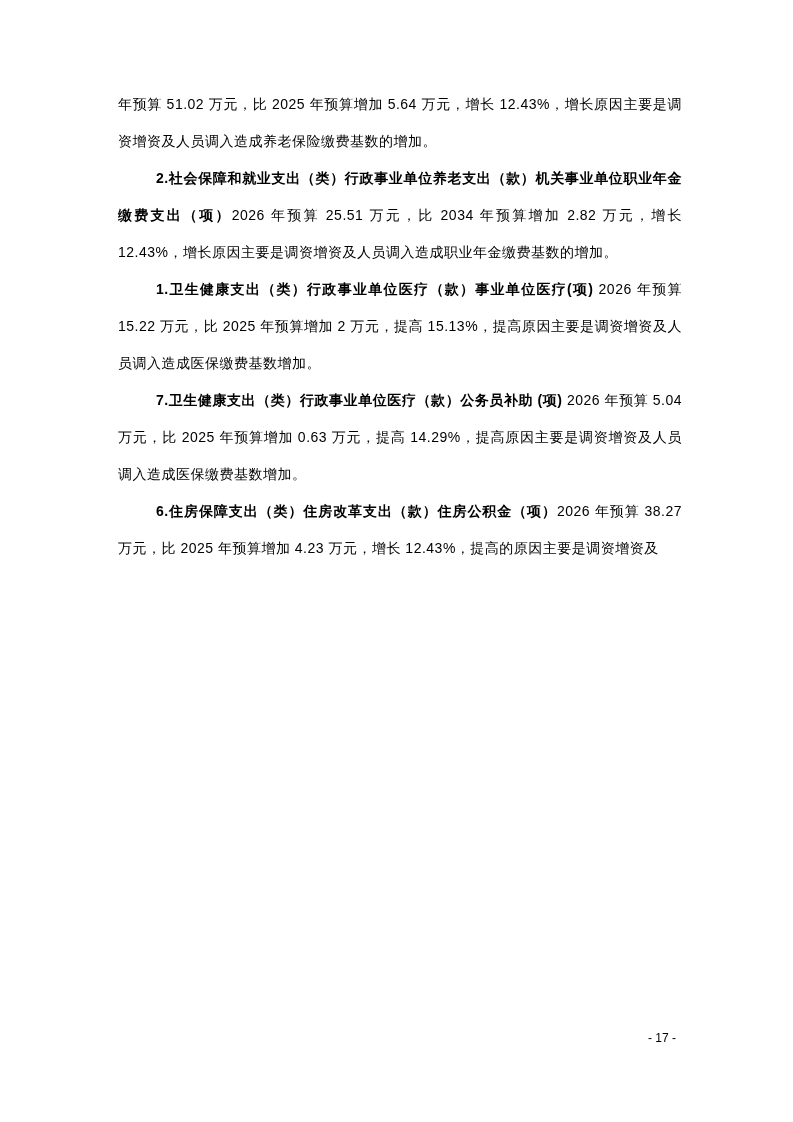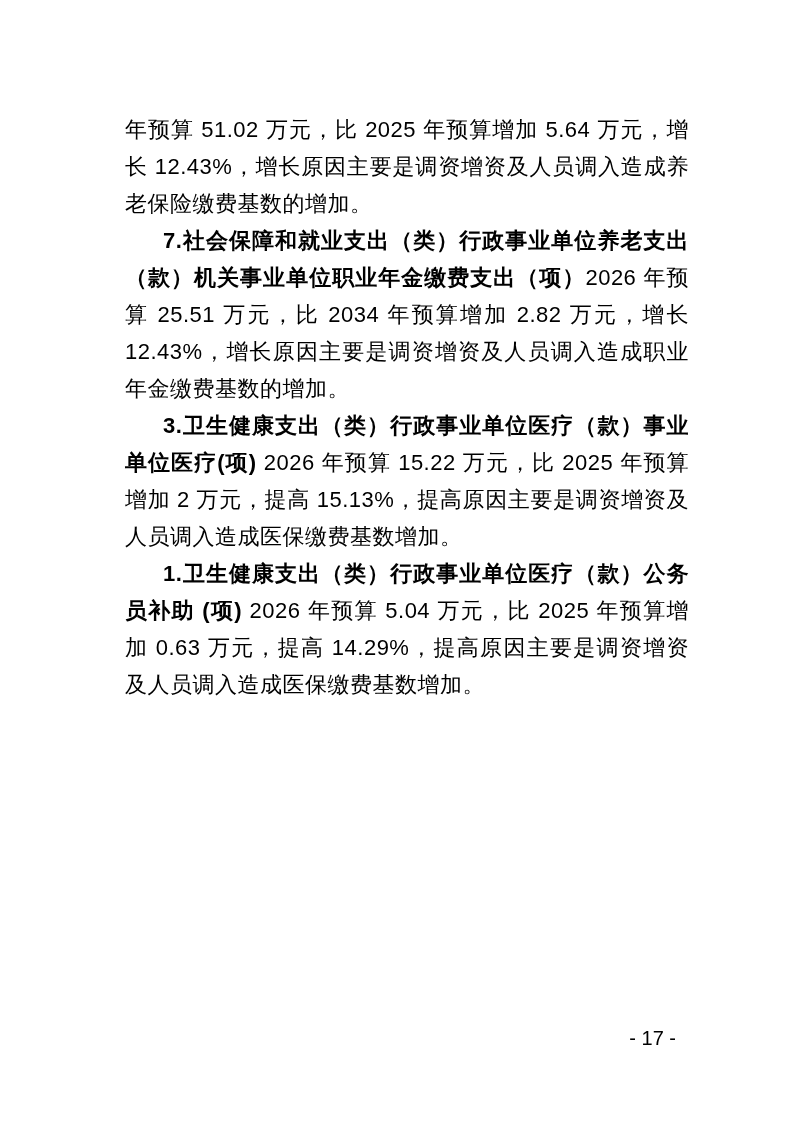--- a/index.html
+++ b/index.html
@@ -12,52 +12,52 @@
     width: 793px;
     height: 1122px;
     background: #ffffff;
     color: #000000;
     font-family: "Liberation Sans", sans-serif;
     overflow: hidden;
   }
   .doc-body {
     position: absolute;
     left: 118px;
-    top: 111px;
+    top: 86px;
     width: 564px;
-    font-size: 22px;
+    font-size: 14px;
     line-height: 37px;
     text-align: justify;
     letter-spacing: 0.5px;
-    margin-left: 7px;
   }
   .doc-body p {
     margin: 0;
     padding: 0;
     text-align: justify;
   }
   .doc-body p.indent {
     text-indent: 38px;
   }
   .doc-body .bold {
     font-weight: bold;
   }
   .page-number {
     position: absolute;
     top: 1028px;
     right: 117px;
-    font-size: 20px;
+    font-size: 12px;
     line-height: 20px;
     color: #000000;
   }
 </style>
 </head>
 <body>
 
 <div class="page">
   <div class="doc-body">
       <p><span>年预算 51.02 万元，比 2025 年预算增加 5.64 万元，增长 12.43%，增长原因主要是调资增资及人员调入造成养老保险缴费基数的增加。</span></p>
-      <p class="indent"><span class="bold">7.社会保障和就业支出（类）行政事业单位养老支出（款）机关事业单位职业年金缴费支出（项）</span><span>2026 年预算 25.51 万元，比 2034 年预算增加 2.82 万元，增长 12.43%，增长原因主要是调资增资及人员调入造成职业年金缴费基数的增加。</span></p>
-      <p class="indent"><span class="bold">3.卫生健康支出（类）行政事业单位医疗（款）事业单位医疗(项)</span><span> 2026 年预算 15.22 万元，比 2025 年预算增加 2 万元，提高 15.13%，提高原因主要是调资增资及人员调入造成医保缴费基数增加。</span></p>
-      <p class="indent"><span class="bold">1.卫生健康支出（类）行政事业单位医疗（款）公务员补助 (项) </span><span>2026 年预算 5.04 万元，比 2025 年预算增加 0.63 万元，提高 14.29%，提高原因主要是调资增资及人员调入造成医保缴费基数增加。</span></p>
+      <p class="indent"><span class="bold">2.社会保障和就业支出（类）行政事业单位养老支出（款）机关事业单位职业年金缴费支出（项）</span><span>2026 年预算 25.51 万元，比 2034 年预算增加 2.82 万元，增长 12.43%，增长原因主要是调资增资及人员调入造成职业年金缴费基数的增加。</span></p>
+      <p class="indent"><span class="bold">1.卫生健康支出（类）行政事业单位医疗（款）事业单位医疗(项)</span><span> 2026 年预算 15.22 万元，比 2025 年预算增加 2 万元，提高 15.13%，提高原因主要是调资增资及人员调入造成医保缴费基数增加。</span></p>
+      <p class="indent"><span class="bold">7.卫生健康支出（类）行政事业单位医疗（款）公务员补助 (项) </span><span>2026 年预算 5.04 万元，比 2025 年预算增加 0.63 万元，提高 14.29%，提高原因主要是调资增资及人员调入造成医保缴费基数增加。</span></p>
+      <p class="indent"><span class="bold">6.住房保障支出（类）住房改革支出（款）住房公积金（项）</span><span>2026 年预算 38.27 万元，比 2025 年预算增加 4.23 万元，增长 12.43%，提高的原因主要是调资增资及</span></p>
     </div>
   <div class="page-number">- 17 -</div>
 </div>
 
 </body></html>

